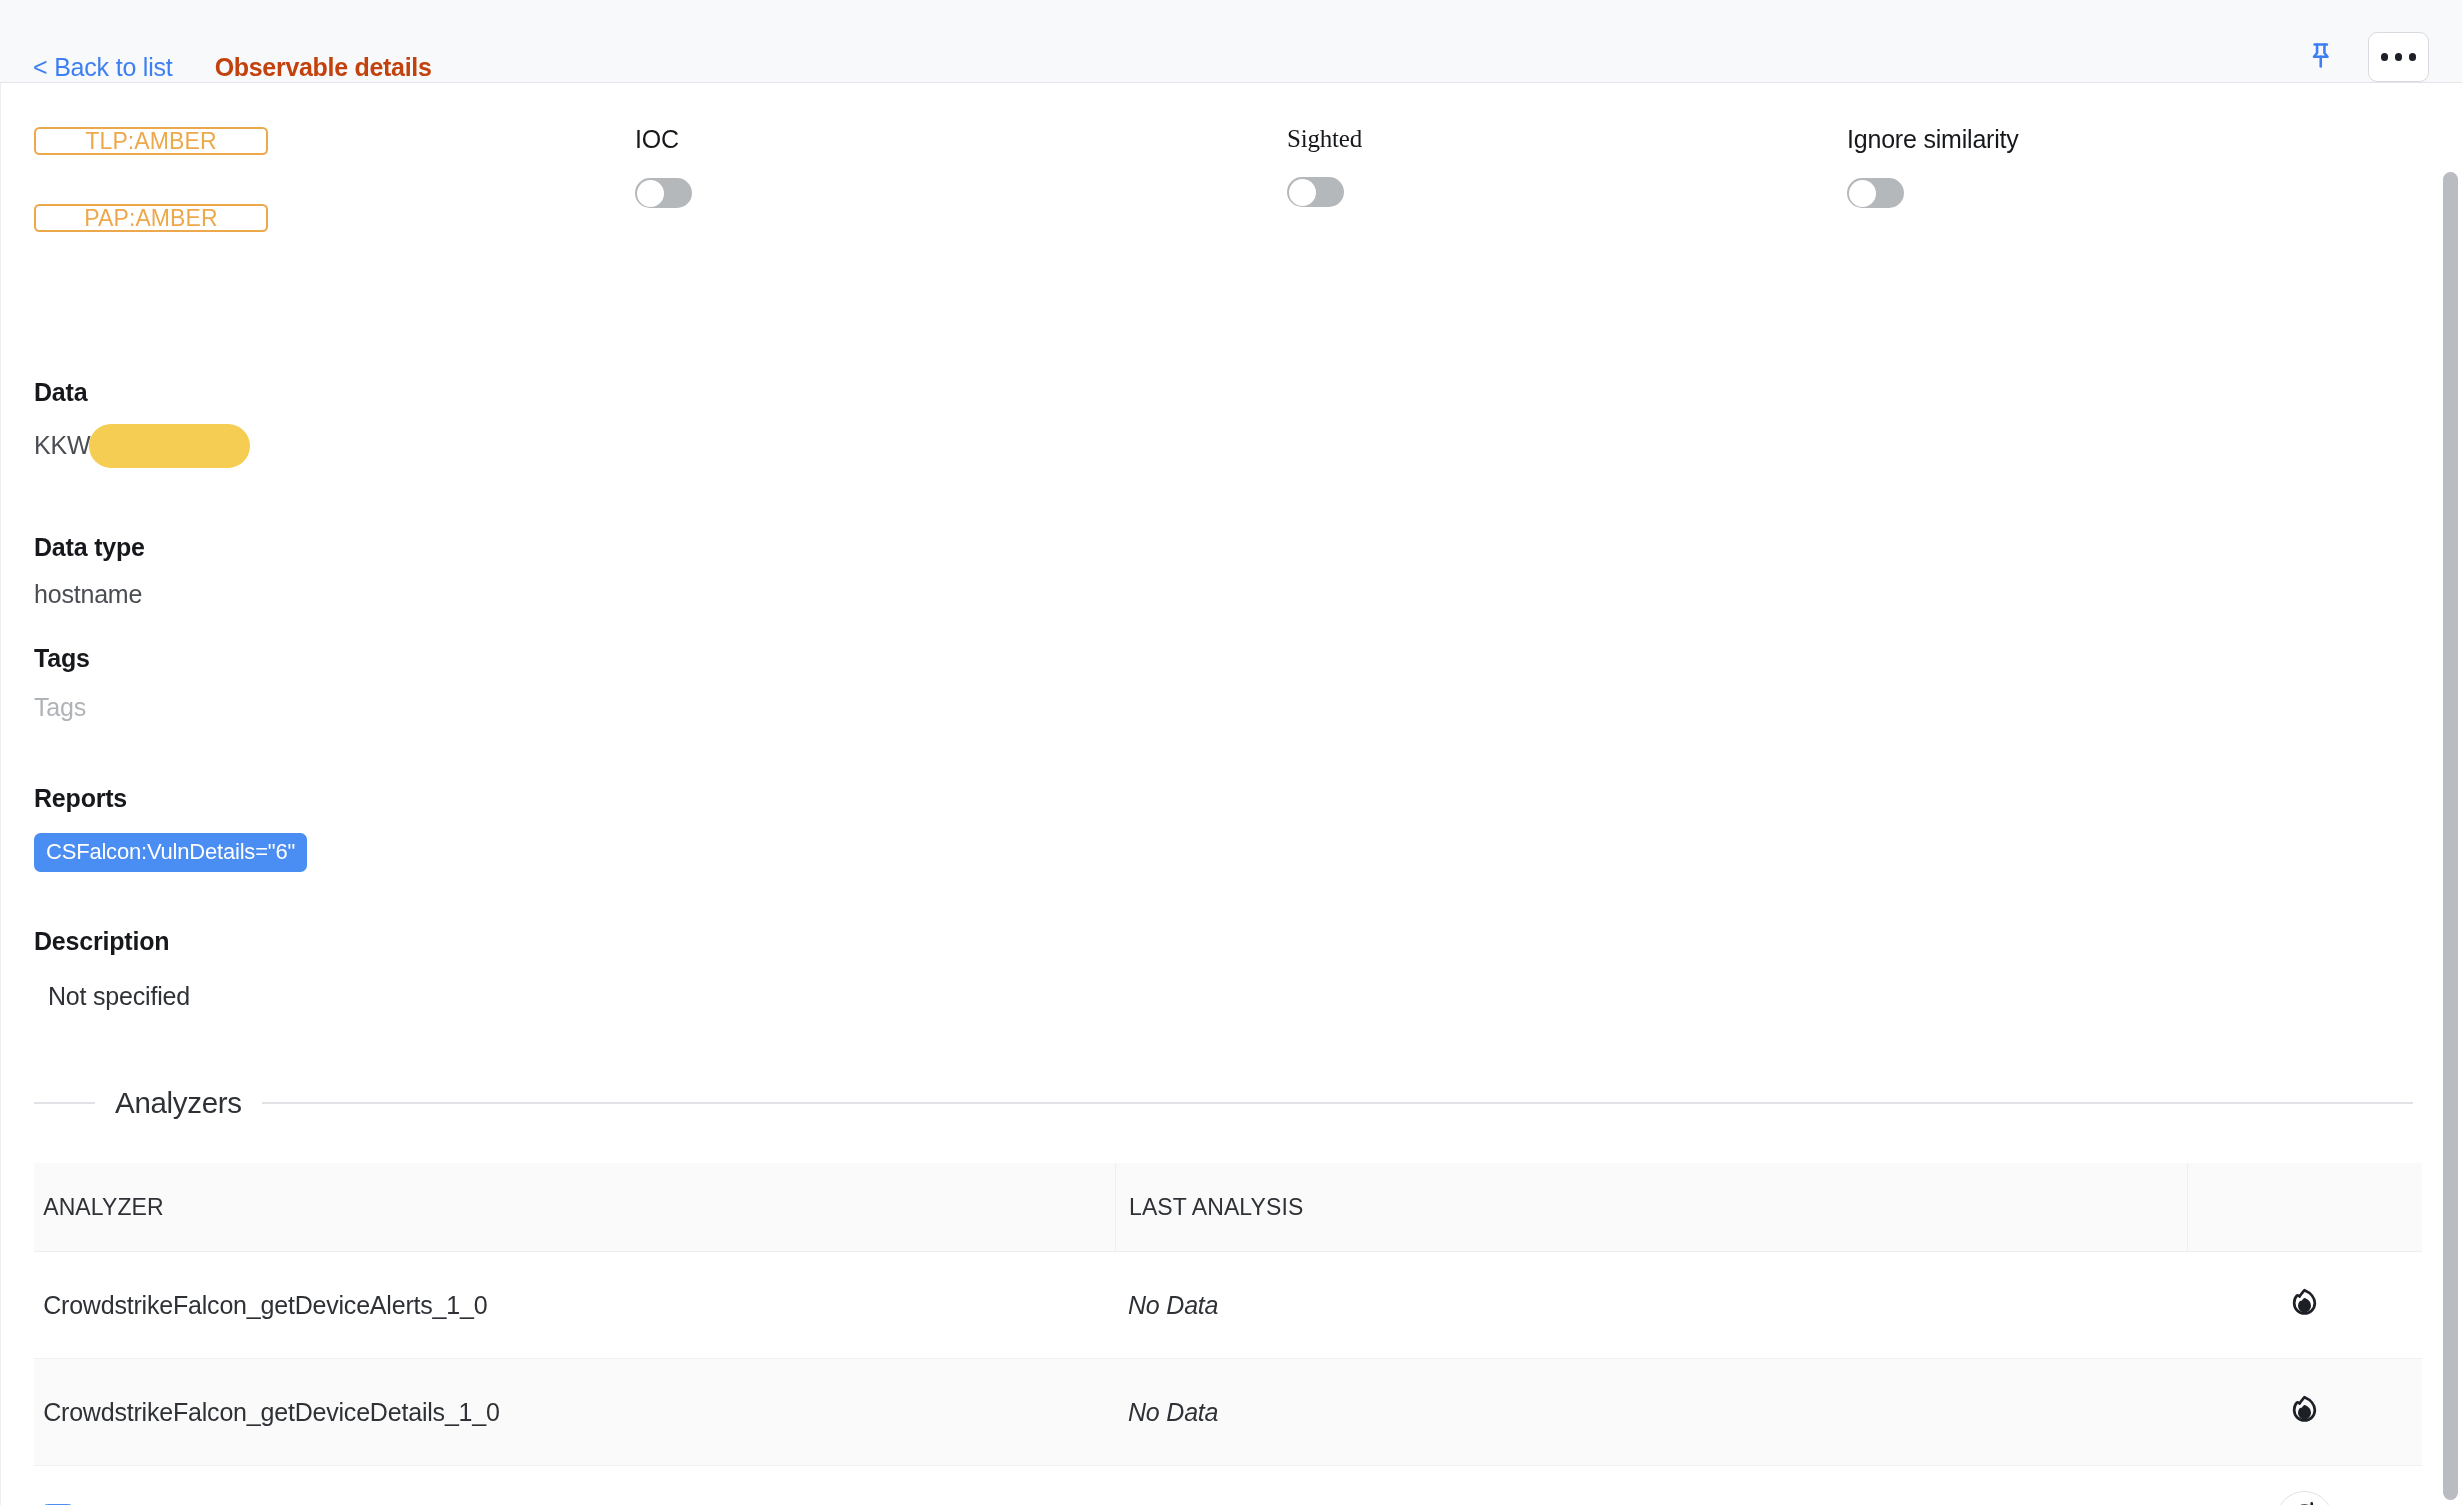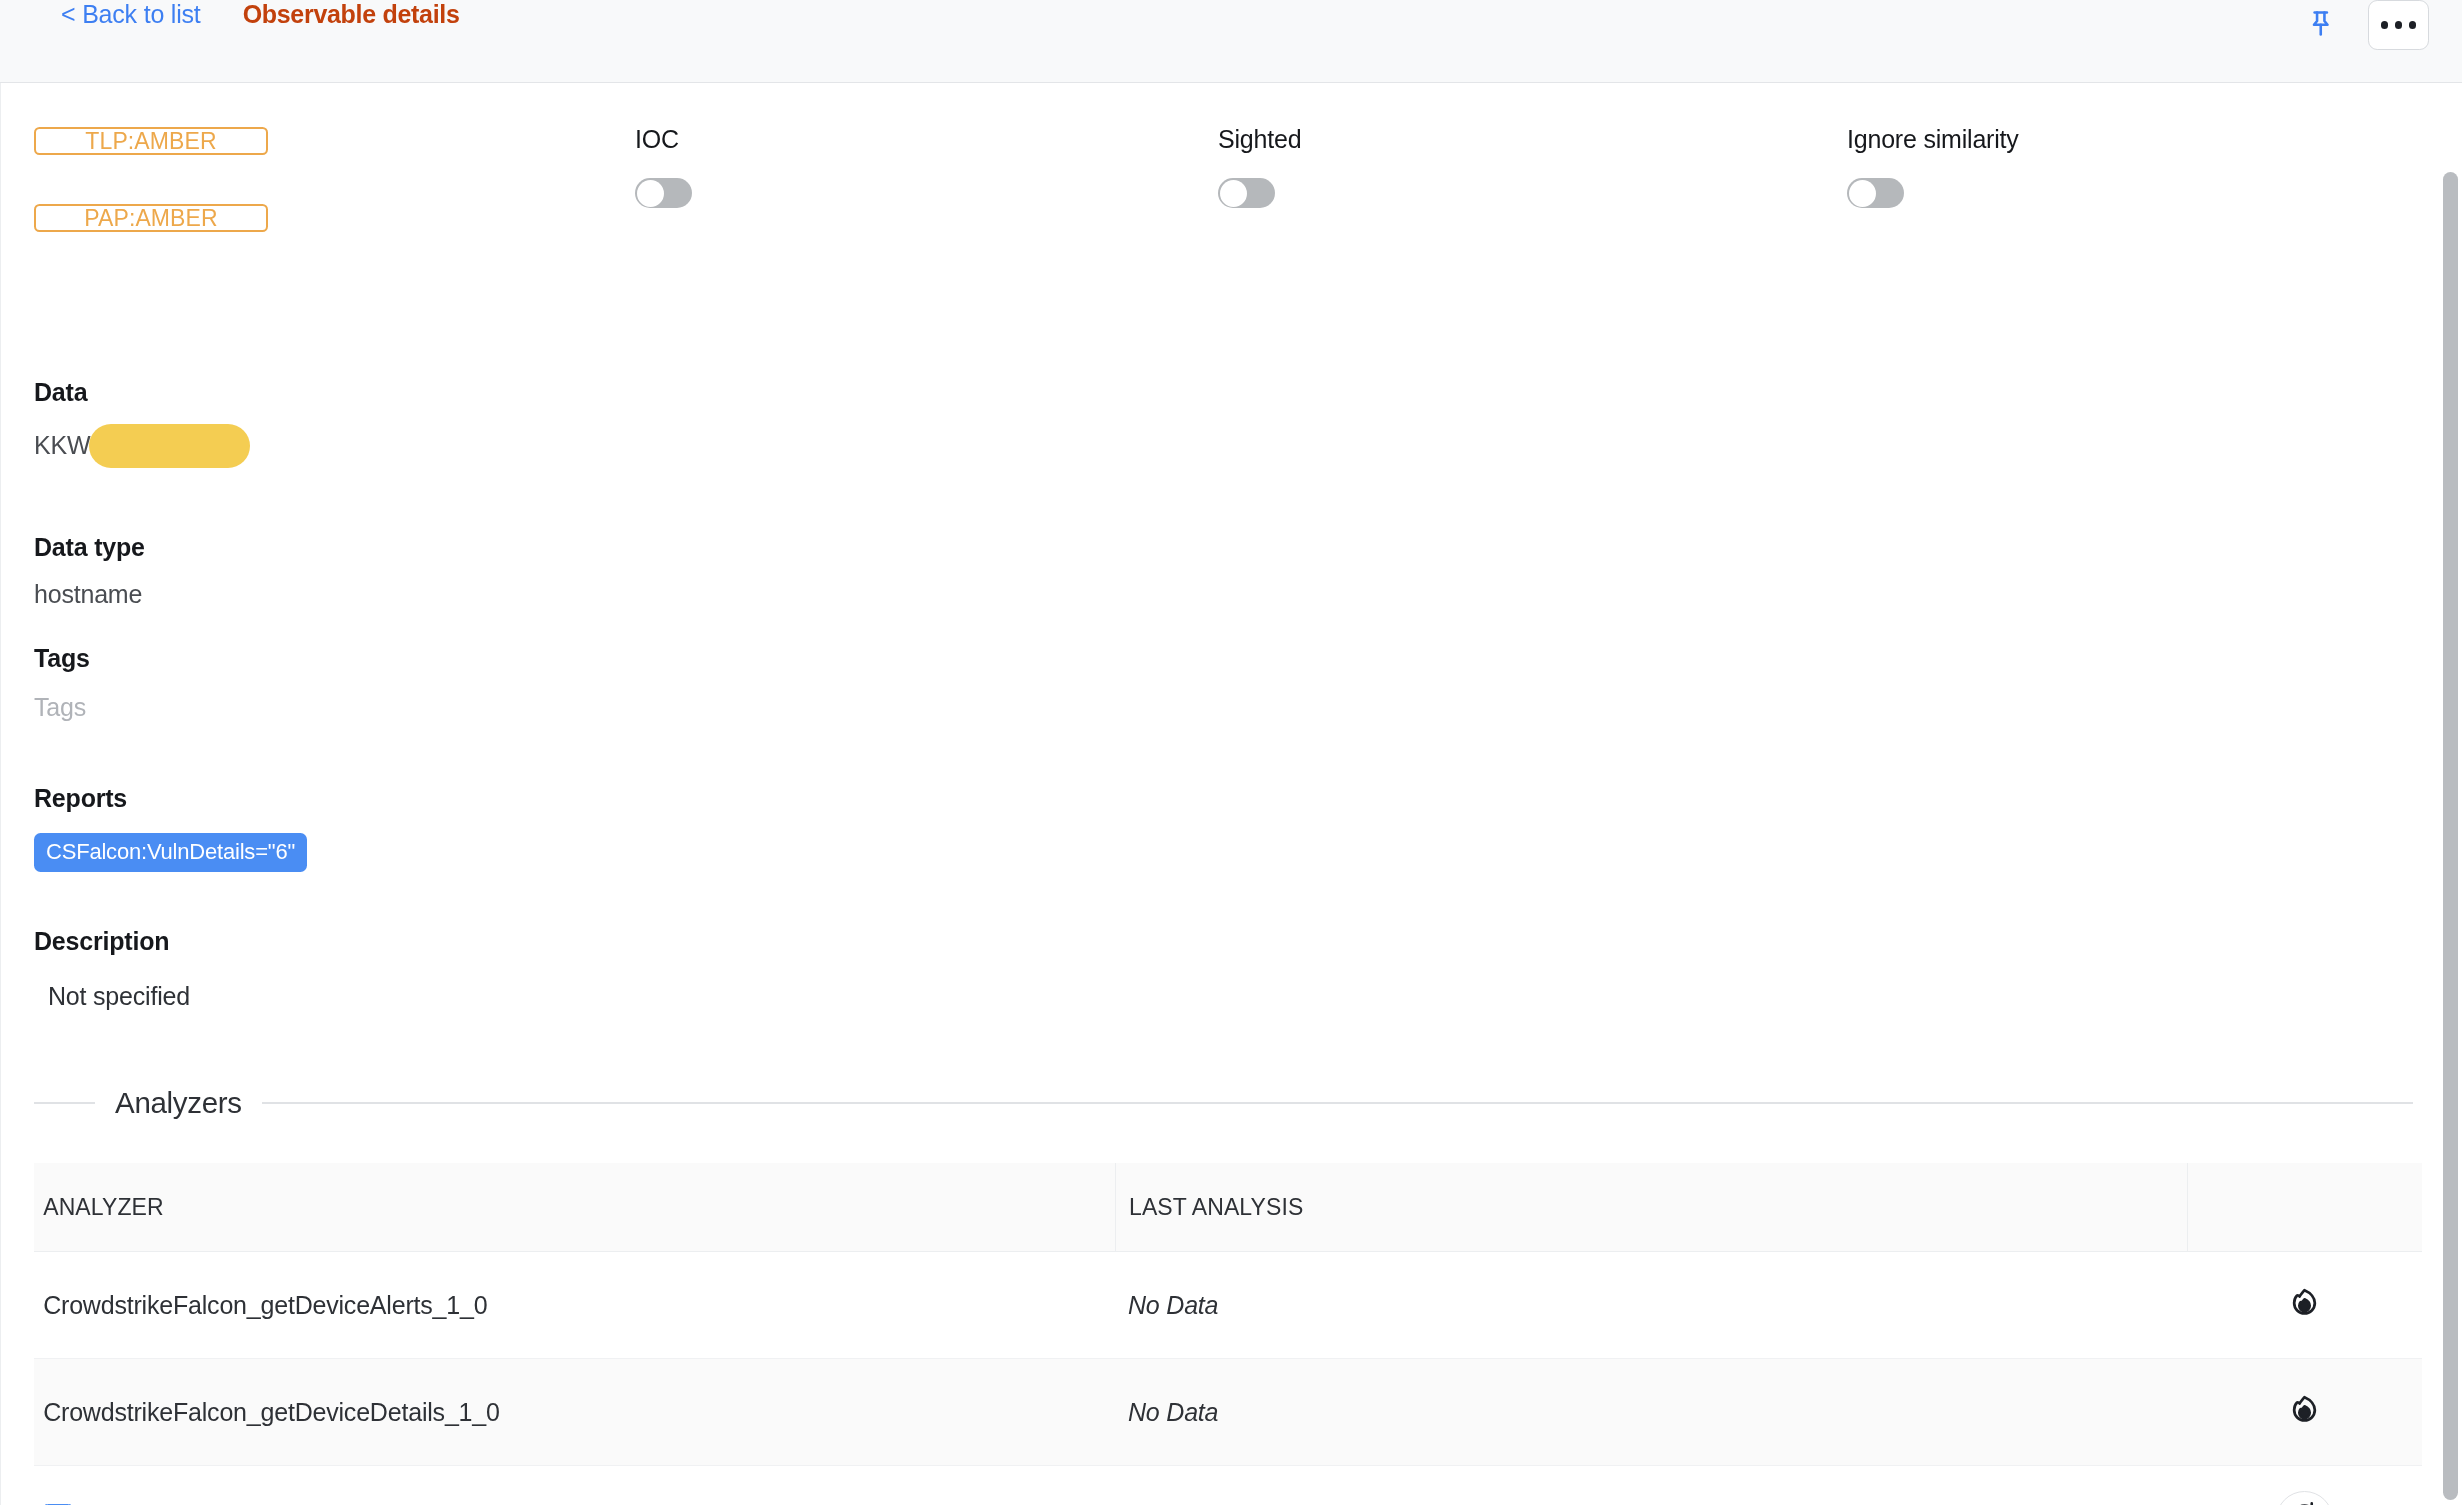--- a/index.html
+++ b/index.html
@@ -23,22 +23,21 @@
 
   
   .topbar {
     position: absolute;
     left: 0; top: 0;
     width: 2462px;
     height: 83px;
     background: #f8f9fa;
     border-bottom: 0.9px solid #e3e5e8;
     display: flex;
-    align-items: flex-start;
-    padding-left: 28px;
+    align-items: flex-end;
   }
   .back-link {
     margin-left: 33px;
     font-size: 25px;
     color: #3d7ff2;
     letter-spacing: -0.2px;
     cursor: pointer;
     white-space: nowrap;
   }
   .page-title {
@@ -117,21 +116,21 @@
     color: #eda84b;
     font-size: 23px;
     display: flex; align-items: center; justify-content: center;
     letter-spacing: 0.1px;
     cursor: pointer;
   }
   .pap-badge { margin-top: 49px; }
 
   .toggle-group { position: absolute; top: 42px; }
   .toggle-group.ioc { left: 634px; }
-  .toggle-group.sighted { left: 1217px; }
+  .toggle-group.sighted { left: 1286px; font-family: Liberation Serif, serif; }
   .toggle-group.ignore { left: 1846px; }
   .toggle-label {
     font-size: 25px;
     color: #16181c;
     letter-spacing: -0.2px;
     white-space: nowrap;
   }
   .toggle {
     margin-top: 24px;
     width: 57px; height: 30px;

